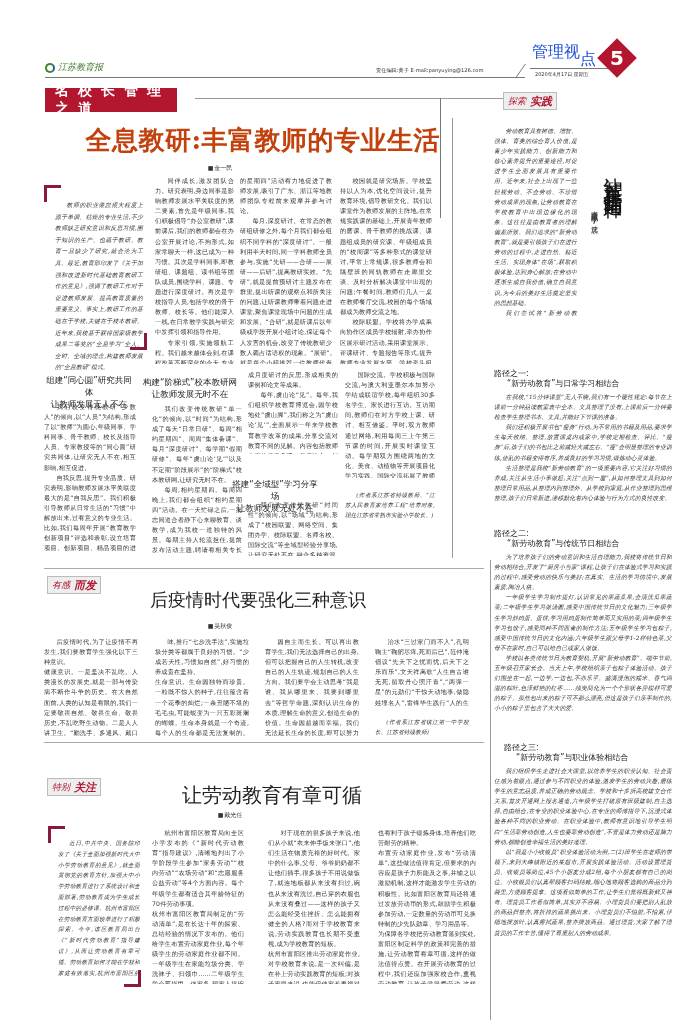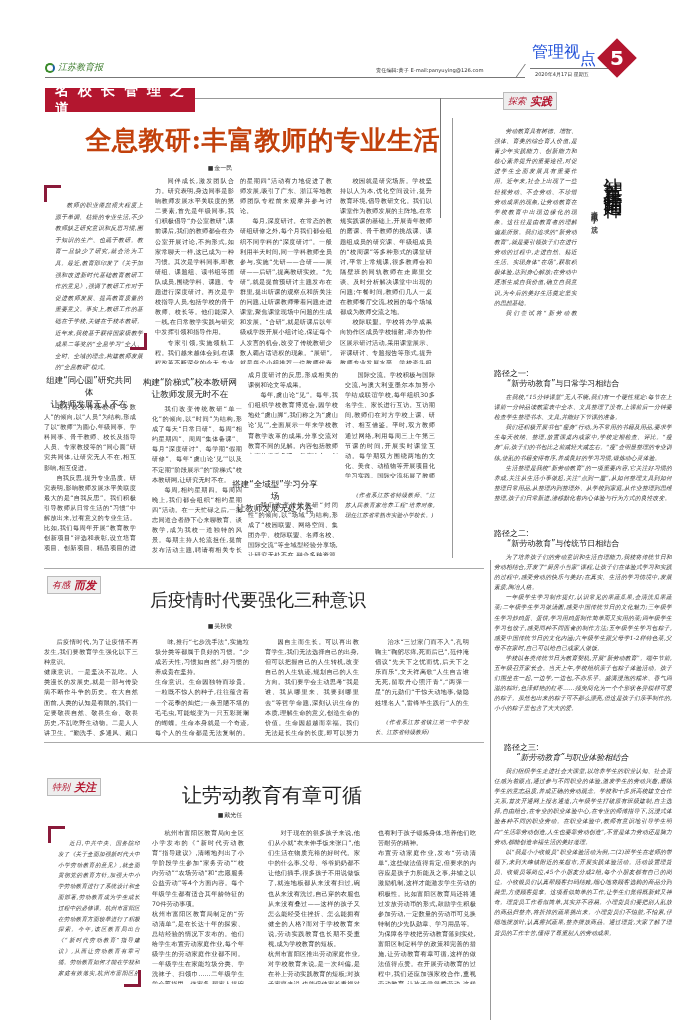--- a/index.html
+++ b/index.html
@@ -5,21 +5,21 @@
   html,body{margin:0;padding:0;background:#fff;}
   body{width:679px;height:1024px;position:relative;overflow:hidden;font-family:"DejaVu Sans",sans-serif;color:#222;}
   .abs{position:absolute;}
   .txt{font-size:6.2px;line-height:10.1px;color:#333;text-align:justify;letter-spacing:0.15px;}
   .txt p{margin:0;text-indent:2em;}
   .ital{font-family:"DejaVu Serif",serif;font-style:italic;}
   .hr{position:absolute;background:#777;height:1px;}
   .logo{left:45px;top:61px;display:flex;align-items:center;gap:3px;}
   .logo-mark{width:10px;height:10px;border-radius:50%;border:2px solid #3a8a2a;border-right-color:#1a5fa0;box-sizing:border-box;}
   .logo-text{font-size:9px;color:#3a7a2a;font-family:"DejaVu Serif",serif;font-style:italic;}
-  .section-banner{left:45px;top:88px;width:150px;height:24px;background:#b3162f;color:#fff;font-size:14px;font-weight:bold;letter-spacing:9px;display:flex;align-items:center;padding-left:10px;box-sizing:border-box;}
+  .section-banner{left:45px;top:88px;width:132px;height:24px;background:#b3162f;color:#fff;font-size:14px;font-weight:bold;letter-spacing:9px;display:flex;align-items:center;padding-left:10px;box-sizing:border-box;}
   .main-title{left:0;width:440px;top:123px;text-align:right;font-family:"DejaVu Serif",serif;font-weight:bold;font-size:26px;color:#c2410c;letter-spacing:0.5px;}
   .byline{font-size:6px;color:#333;}
   .byline:before{content:"■";margin-right:1px;}
   .sub-h{text-align:center;font-size:8.5px;line-height:12px;color:#222;}
   .tag{display:flex;align-items:center;border:1px solid #bbb;background:#eee;padding:1px 4px;height:18px;box-sizing:border-box;}
   .tag .a{font-size:9px;color:#b3162f;font-style:italic;}
   .tag .b{font-size:11px;color:#b3162f;font-family:"DejaVu Serif",serif;font-weight:bold;font-style:italic;margin-left:4px;}
   .bracket-tl{width:14px;height:14px;border-left:3px solid #8a1a3a;border-top:3px solid #8a1a3a;}
   .bracket-br{width:14px;height:14px;border-right:3px solid #8a1a3a;border-bottom:3px solid #8a1a3a;}
   .vline{position:absolute;width:1px;background:#999;}
@@ -142,21 +142,21 @@
 
 <div class="abs lh" style="left:494px;top:528px;">路径之二:</div>
 <div class="abs lh" style="left:507px;top:538px;">“新劳动教育”与传统节日相结合</div>
 <div class="abs txt ital" style="left:494px;top:552px;width:178px;height:198px;overflow:hidden;font-size:5.8px;">
   <p>为了培养孩子们的劳动意识和生活自理能力,我校将传统节日和劳动相结合,开发了“厨房小当家”课程,让孩子们在体验式学习和实践的过程中,感受劳动的快乐与美好;在真实、生活的学习情境中,发展素质,陶冶人格。</p>
   <p>一年级学生学习制作提灯,认识常见的果蔬瓜果,会清洗瓜果蔬菜;二年级学生学习做汤圆,感受中国传统节日的文化魅力;三年级学生学习炒鸡蛋、蛋饼,学习用鸡蛋制作简单而又实用的菜;四年级学生学习包饺子,感受同种不同面食的制作方法;五年级学生学习包粽子,感受中国传统节日的文化内涵;六年级学生跟父母学1-2样特色菜,父母不在家时,自己可以给自己或家人做饭。</p>
   <p>学校以各类传统节日为教育契机,开展“新劳动教育”。端午节前,五年级召开家长会。当天上午,学校组织亲子包粽子体验活动。孩子们围坐在一起,一边学,一边包,不亦乐乎。盛满浸泡的糯米、香气四溢的粽叶,色泽鲜艳的红枣……须臾间化为一个个形状各异模样可爱的粽子。虽然包出来的粽子可不那么漂亮,但这是孩子们亲手制作的,小小的粽子里包含了大大的爱。</p>
 </div>
 
 <div class="abs lh" style="left:504px;top:742px;">路径之三:</div>
-<div class="abs lh" style="left:516px;top:752px;font-style:italic;">“新劳动教育”与职业体验相结合</div>
+<div class="abs lh" style="left:516px;top:752px;">“新劳动教育”与职业体验相结合</div>
 <div class="abs txt ital" style="left:494px;top:766px;width:178px;height:192px;overflow:hidden;font-size:5.8px;">
   <p>我们组织学生走进社会大课堂,以培养学生的职业认知、社会责任感为着眼点,通过参与不同职业的体验,激发学生的劳动兴趣,磨练学生的意志品质,养成正确的劳动观念。学校和十多所高校建立合作关系,首次开通网上报名通道,六年级学生打破原有班级建制,自主选择,自由组合,在专业的职业体验中心,在专业的师傅指导下,沉浸式体验各种不同的职业劳动。在职业体验中,教师有意识地引导学生明白“生活靠劳动创造,人生也要靠劳动创造”,不管是体力劳动还是脑力劳动,都能创造幸福生活的美好道理。</p>
   <p>以“我是小小收银员”职业体验活动为例,二(2)班学生在老师的带领下,来到大峰镇附近的某超市,开展实践体验活动。活动设置理货员、收银员等岗位,45个小朋友分成2组,每个小朋友都有自己的岗位。小收银员们认真帮顾客扫码结账,细心地将顾客选购的商品分到袋里,方便顾客提拿。这项看似简单的工作,让学生们觉得既新鲜又神奇。理货员工作看似简单,其实并不容易。小理货员们要把别人乱放的商品归整齐,将折掉的蔬果挑出来。小理货员们不怕脏,不怕累,仔细地摆放叶,认真擦拭蔬果,整齐摆放商品。通过理货,大家了解了理货员的工作辛苦,懂得了尊重别人的劳动成果。</p>
 </div>
 
 <div class="hr" style="left:44px;top:568px;width:440px;background:#aaa;"></div>
 <div class="abs tag" style="left:47px;top:576px;">
   <span class="a">有感</span>
     <span class="b">而发</span>
 </div>

